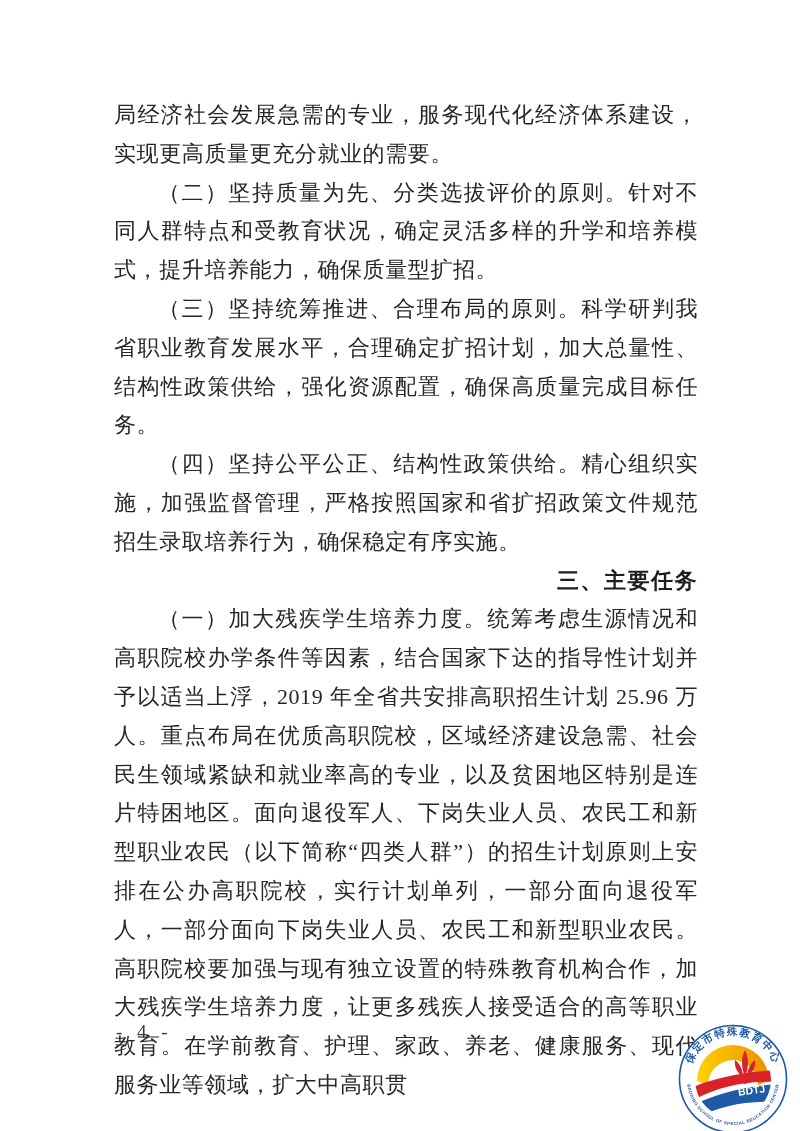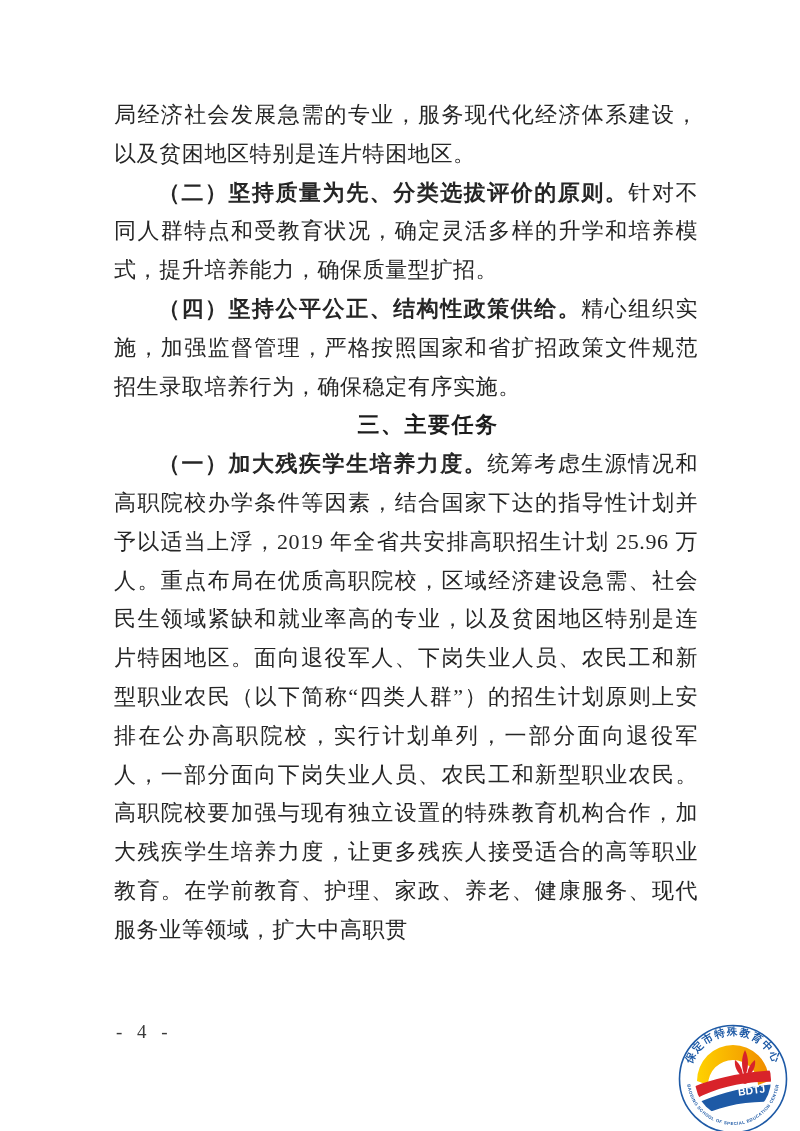--- a/index.html
+++ b/index.html
@@ -17,31 +17,31 @@
     font-family: "Liberation Serif", serif;
     font-size: 22px;
     line-height: 38.8px;
     color: #262626;
     text-align: justify;
     text-justify: inter-character;
     letter-spacing: 0.6px;
   }
   .para { margin: 0; text-indent: 44px; }
   .para.continuation { text-indent: 0; }
-  .lead { font-weight: bold; }
+  .lead { font-weight: normal; }
   .section-heading {
     margin: 0;
     font-family: "Liberation Sans", sans-serif;
     font-weight: bold;
     font-size: 22px;
     line-height: 38.8px;
     text-indent: 44px;
     letter-spacing: 1.5px;
     color: #1d1d1d;
-    text-align: center;
+    text-align: right;
   }
   .page-number {
     position: absolute;
     left: 116px; top: 1021px;
     font-family: "Liberation Serif", serif;
     font-size: 19px;
     color: #3a3a3a;
     letter-spacing: 5px;
   }
   .logo {
@@ -51,24 +51,25 @@
   }
   .logo svg { display: block; width: 110px; height: 110px; }
 </style>
 </head>
 <body>
 
 <div class="page">
 
   <div class="doc">
 
-    <p class="para continuation"><span>局经济社会发展急需的专业，服务现代化经济体系建设，以及贫困地区特别是连片特困地区。</span></p>
+    <p class="para continuation"><span>局经济社会发展急需的专业，服务现代化经济体系建设，实现更高质量更充分就业的需要。</span></p>
 
     <p class="para"><span class="lead">（二）坚持质量为先、分类选拔评价的原则。</span><span>针对不同人群特点和受教育状况，确定灵活多样的升学和培养模式，提升培养能力，确保质量型扩招。</span></p>
 
+    <p class="para"><span class="lead">（三）坚持统筹推进、合理布局的原则。</span><span>科学研判我省职业教育发展水平，合理确定扩招计划，加大总量性、结构性政策供给，强化资源配置，确保高质量完成目标任务。</span></p>
 
     <p class="para"><span class="lead">（四）坚持公平公正、结构性政策供给。</span><span>精心组织实施，加强监督管理，严格按照国家和省扩招政策文件规范招生录取培养行为，确保稳定有序实施。</span></p>
 
     <h3 class="section-heading">三、主要任务</h3>
 
     <p class="para"><span class="lead">（一）加大残疾学生培养力度。</span><span>统筹考虑生源情况和高职院校办学条件等因素，结合国家下达的指导性计划并予以适当上浮，2019 年全省共安排高职招生计划 25.96 万人。重点布局在优质高职院校，区域经济建设急需、社会民生领域紧缺和就业率高的专业，以及贫困地区特别是连片特困地区。面向退役军人、下岗失业人员、农民工和新型职业农民（以下简称“四类人群”）的招生计划原则上安排在公办高职院校，实行计划单列，一部分面向退役军人，一部分面向下岗失业人员、农民工和新型职业农民。高职院校要加强与现有独立设置的特殊教育机构合作，加大残疾学生培养力度，让更多残疾人接受适合的高等职业教育。在学前教育、护理、家政、养老、健康服务、现代服务业等领域，扩大中高职贯</span></p>
 
   </div>
 
   <div class="page-number">- 4 -</div>

